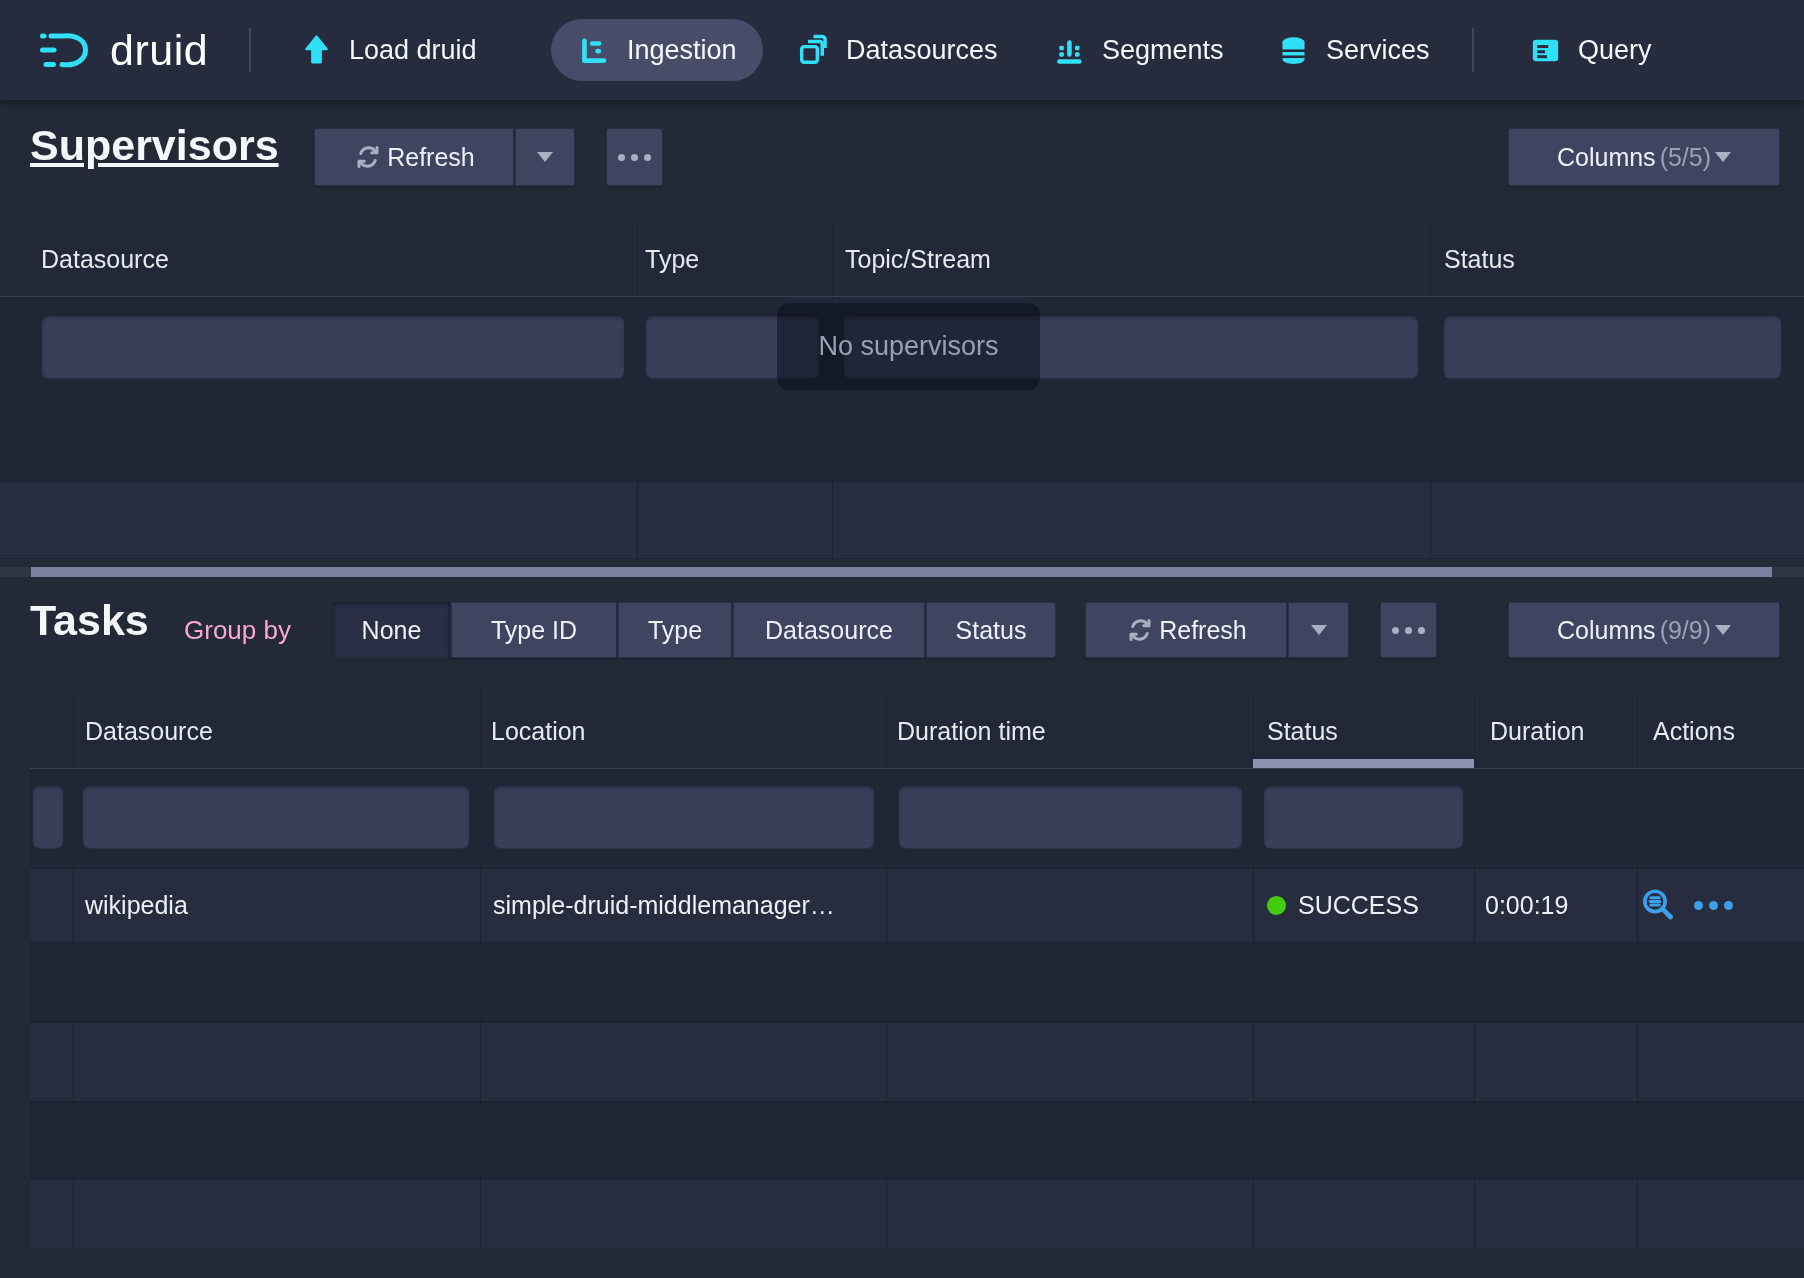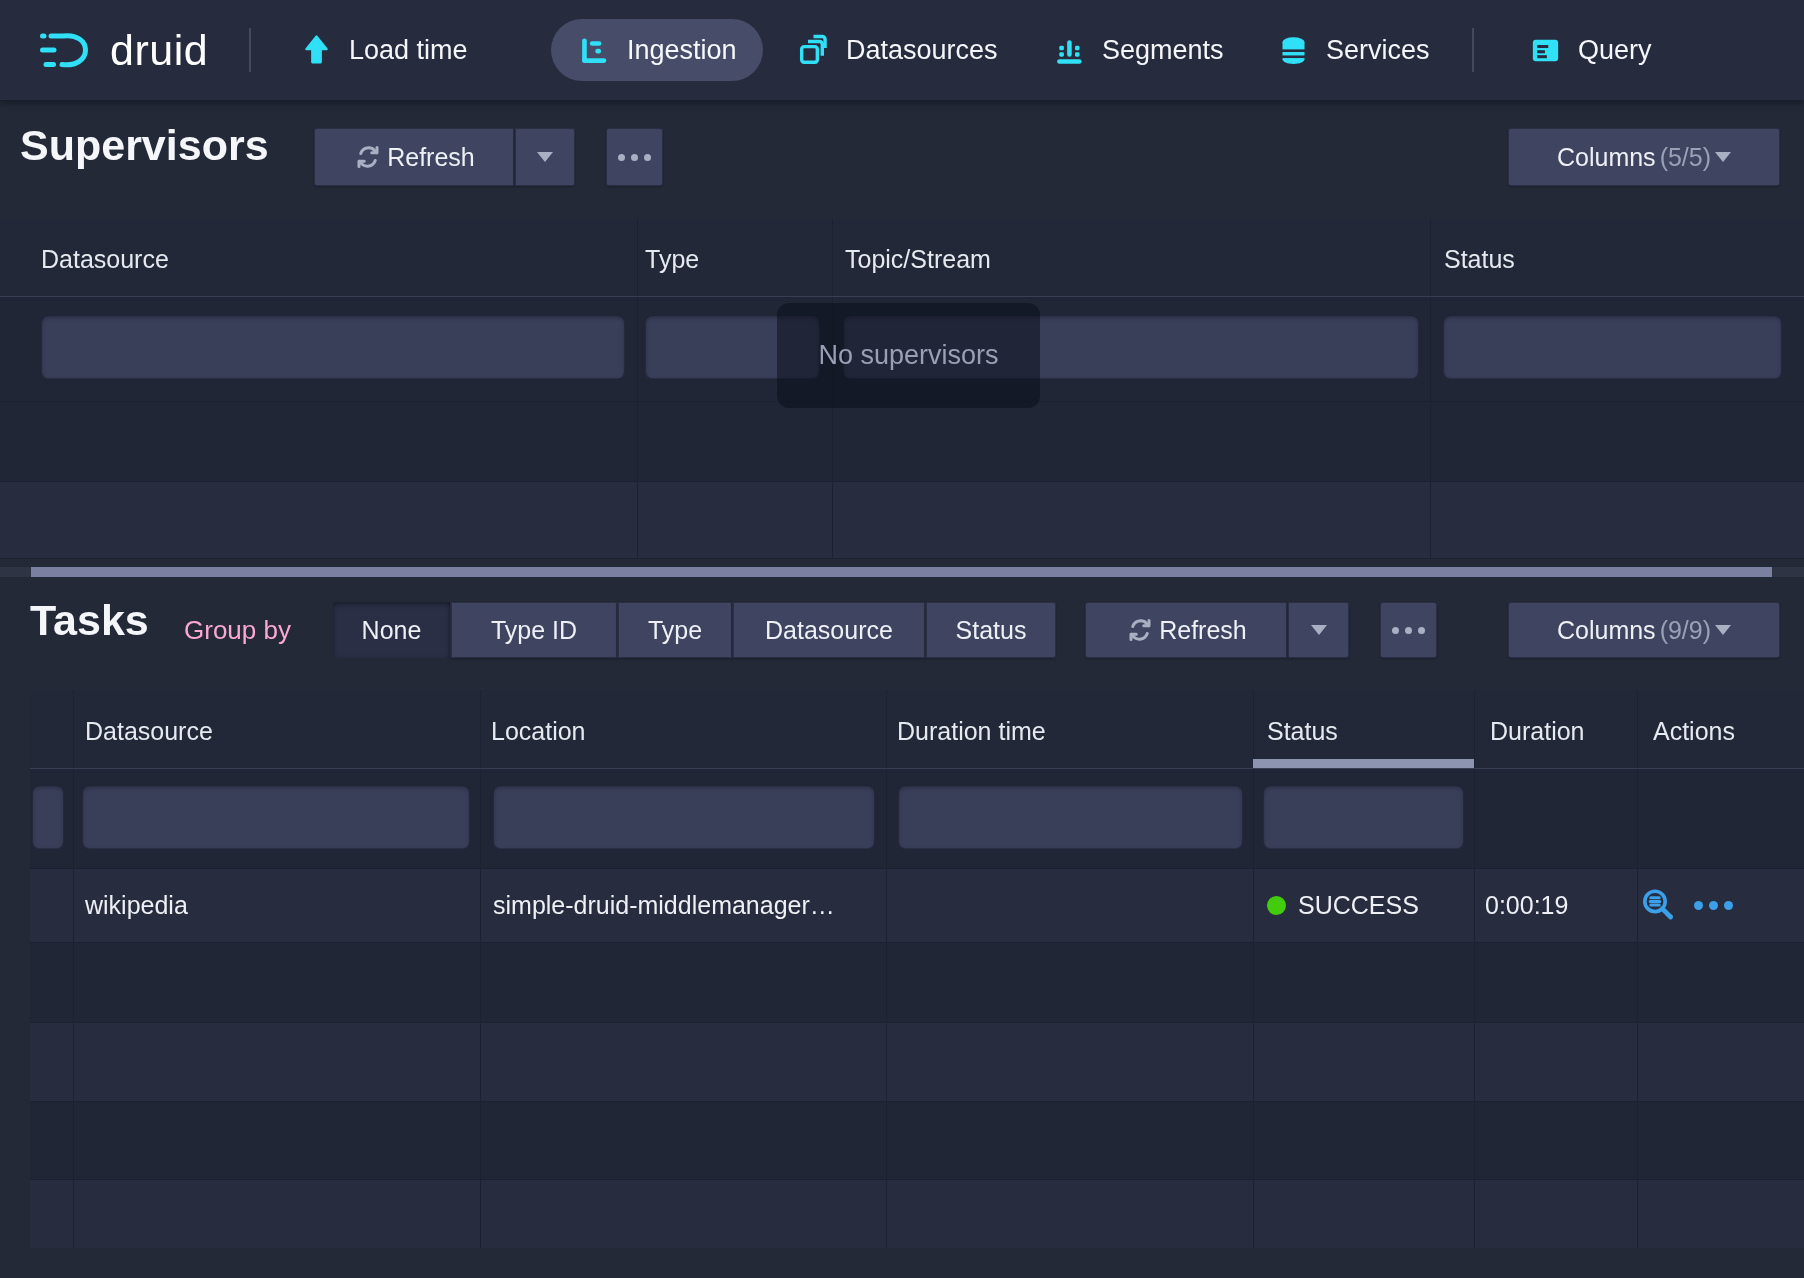--- a/index.html
+++ b/index.html
@@ -33,21 +33,21 @@
        box-shadow:inset 0 0 0 1px rgba(12,15,26,.4), 0 1px 2px rgba(5,8,16,.3);}
   .btn .ref-ico{width:30px; height:30px; color:var(--icongray);}
   .caret{width:0; height:0; border-left:8px solid transparent; border-right:8px solid transparent;
          border-top:10px solid var(--icongray);}
   .dots{display:flex; gap:6px; align-items:center;}
   .dots i{width:7px; height:7px; border-radius:50%; background:var(--icongray); display:block;}
   .muted{color:var(--muted);}
 
   .sup-toolbar .btn, .task-toolbar .btn{top:0;}
   .sup-toolbar{position:absolute; left:0; top:128px; width:1804px; height:58px;}
-  .sup-toolbar .section-title{position:absolute; left:20px; top:-7px;}
+  .sup-toolbar .section-title{position:absolute; left:30px; top:-7px;text-decoration:underline;}
   .b-refresh-main{left:314px; width:200px; height:58px; border-radius:3px 0 0 3px;}
   .b-refresh-caret{left:514px; width:61px; height:58px; border-radius:0 3px 3px 0;
                    border-left:1px solid rgba(10,14,24,.55);}
   .b-more{left:606px; width:57px; height:58px;}
   .b-columns{left:1508px; width:272px; height:58px;}
 
   .task-toolbar{position:absolute; left:0; top:602px; width:1804px; height:56px;}
   .task-toolbar .section-title{position:absolute; left:30px; top:-6px;}
   .groupby-label{position:absolute; left:184px; top:0; height:56px; display:flex; align-items:center;
                  font-size:26px; color:#f9a8d4;}
@@ -69,21 +69,21 @@
   
   .sup-table{position:absolute; left:0; top:219px; width:1804px; height:340px; background:var(--tbl-dark);}
   .sup-head-band{position:absolute; left:0; top:0; width:1804px; height:77px; background:var(--tbl-head);}
   .sup-zebra{position:absolute; left:0; top:262px; width:1804px; height:78px; background:var(--tbl-light);}
   .th{position:absolute; top:26px; font-size:25px; color:#e6e9f0;}
   .vsep{position:absolute; top:0; width:1px; background:var(--line); height:100%;}
   .hrow-line{position:absolute; left:0; width:100%; height:1px; background:var(--line);}
   .head-line{position:absolute; left:0; top:77px; width:100%; height:1px; background:var(--hline);}
   .filter-input{position:absolute; top:96px; height:64px; border-radius:7px; background:var(--input);
                 box-shadow:inset 0 2px 4px rgba(5,8,16,.4), inset 0 0 0 1px rgba(5,8,16,.25);}
-  .overlay{position:absolute; left:777px; top:84px; width:263px; height:105px; border-radius:12px;
+  .overlay{position:absolute; left:777px; top:84px; width:263px; height:87px; border-radius:12px;
            background:rgba(9,13,24,.52); display:flex; align-items:center; justify-content:center;
            font-size:27px; color:#99a0b4; z-index:5;}
 
   .hscroll-track{position:absolute; left:0; top:567px; width:1804px; height:10px; background:rgba(122,129,160,.13);}
   .hscroll-thumb{position:absolute; left:31px; top:0; width:1741px; height:10px; background:var(--thumb);}
 
   
   .task-table{position:absolute; left:30px; top:690px; width:1774px; height:558px; background:var(--tbl-dark);}
   .task-head-band{position:absolute; left:0; top:0; width:1774px; height:78px; background:var(--tbl-head);}
   .tz1{top:178px; height:74px;} .tz2{top:332px; height:79px;} .tz3{top:489px; height:69px;}
@@ -110,21 +110,21 @@
       <path d="M8 37.5 H15.5"></path>
     </svg>
     <span class="brand-text">druid</span>
   </div>
   <div class="nav-divider" style="left:249px"></div>
 
   <div class="nav-item" style="left:300px">
     <svg class="nav-ico" viewBox="0 0 24 24">
       <path d="M12 1.8 L19.4 11 H15.1 V20.6 H8.9 V11 H4.6 Z" fill="currentColor" stroke="currentColor" stroke-width="1.6" stroke-linejoin="round"></path>
     </svg>
-    <span>Load time</span>
+    <span>Load druid</span>
   </div>
 
   <div class="nav-pill">
     <svg class="nav-ico" viewBox="0 0 24 24" fill="currentColor">
       <rect x="3" y="3.2" width="3.4" height="17.8" rx="1.7"></rect>
       <rect x="3" y="17.6" width="17.6" height="3.4" rx="1.7"></rect>
       <rect x="8.6" y="5.2" width="8.4" height="3.4" rx="1.7"></rect>
       <rect x="12.6" y="10.8" width="4.2" height="3.4" rx="1.7"></rect>
     </svg>
     <span>Ingestion</span>

